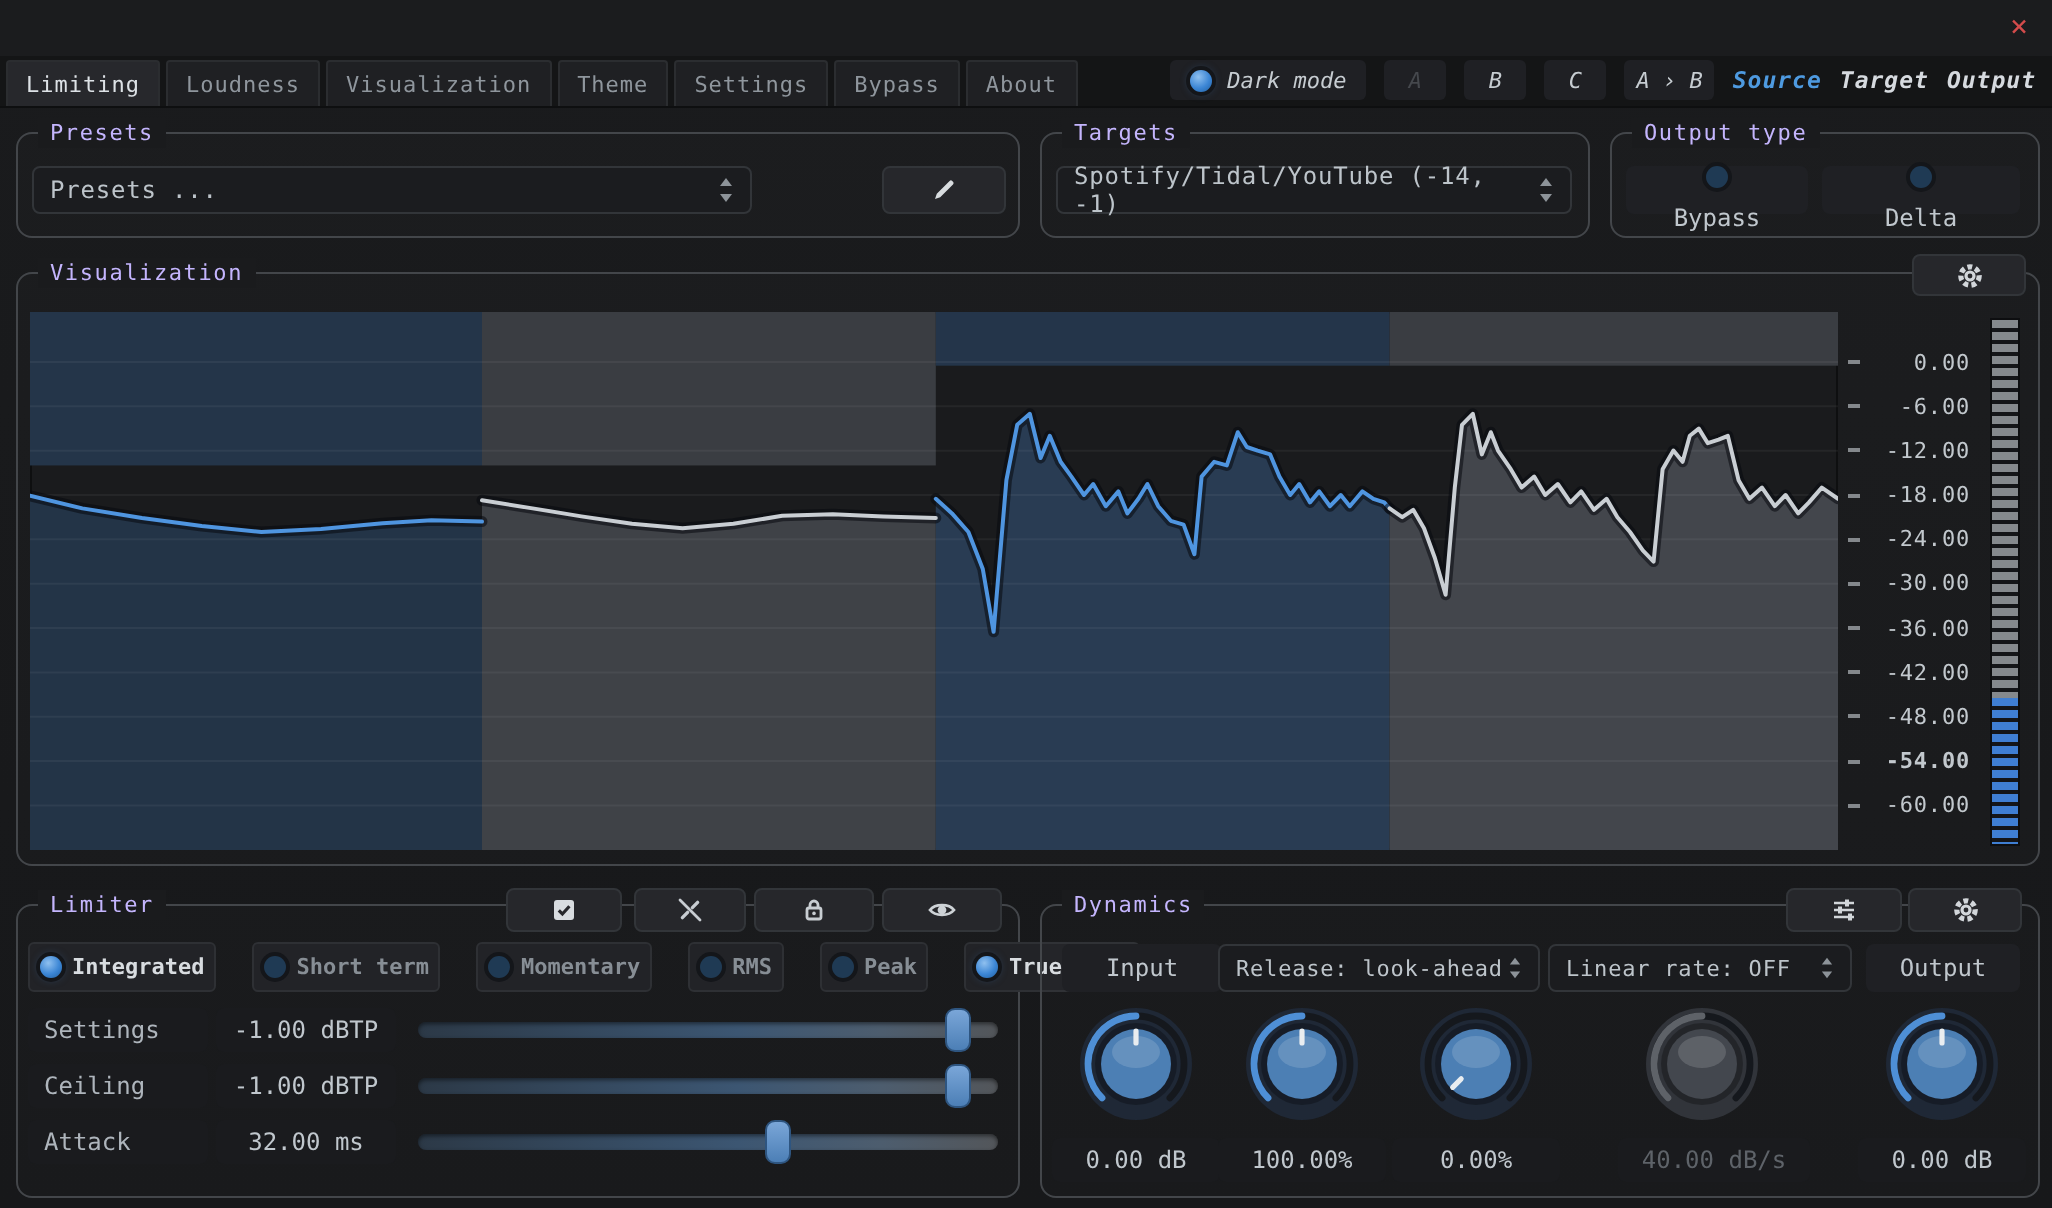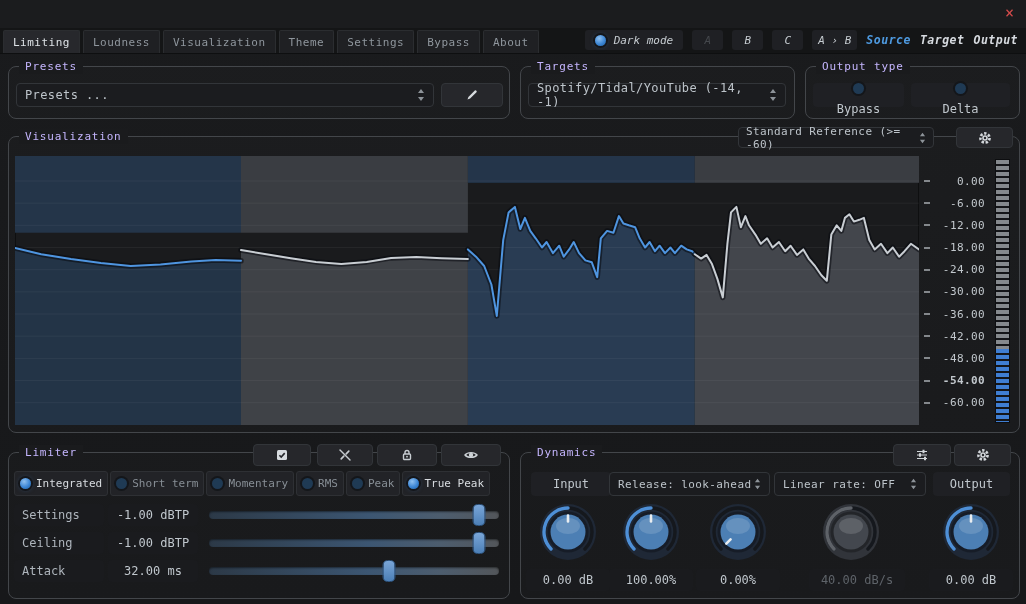--- a/index.html
+++ b/index.html
@@ -52,21 +52,21 @@
   .btn{position:absolute;background:#26272b;border:1px solid #323539;border-radius:4px;
        display:flex;align-items:center;justify-content:center;cursor:pointer;box-sizing:border-box;}
   .vbox{position:absolute;background:#1a1b1e;border-radius:4px;display:flex;align-items:center;
         justify-content:center;color:#c0c7cd;font-size:12px;box-sizing:border-box;}
   .vbox.lbl{justify-content:flex-start;padding-left:8px;color:#aeb5bc;}
   .vbox.dim{color:#5e6369;}
   .toggle{position:absolute;background:#1f2024;border-radius:4px;display:flex;align-items:center;
           gap:8px;padding:0 10px;font-size:12px;color:#c0c7cd;cursor:pointer;box-sizing:border-box;flex-direction:column;}
 
   
-  .modes{position:absolute;left:5px;top:18px;height:25px;display:flex;gap:2px;}
+  .modes{position:absolute;left:5px;top:18px;height:25px;display:flex;gap:18px;font-weight:bold;}
   .seg{display:flex;align-items:center;gap:5px;background:#222327;border:1px solid #2e3034;
        padding:0 5px;font-size:11px;color:#878e95;border-radius:3px;cursor:pointer;flex:none;}
   .seg.on{color:#d8dce0;}
   .slider{position:absolute;height:22px;cursor:pointer;}
   .track{position:absolute;top:7px;left:0;right:0;height:8px;border-radius:4px;
          background:linear-gradient(90deg,#2c3947 0%,#3c5672 55%,#4d5d6e 80%,#53565a 100%);
          box-shadow:inset 0 1px 2px rgba(0,0,0,.5);}
   .thumb{position:absolute;top:0;width:13px;height:22px;border-radius:5px;
          background:linear-gradient(180deg,#7aa6d8,#4c7fb6);border:1px solid #2e5580;
          transform:translateX(-50%);box-sizing:border-box;}
@@ -116,21 +116,21 @@
       <div class="cmp">C</div>
       <div class="cmp">A › B</div>
       <div class="sig on">Source</div>
       <div class="sig">Target</div>
       <div class="sig">Output</div>
     </div>
   </div>
 
   <div class="panel" style="left:8px;top:66px;width:500px;height:51px;">
     <span class="panel-label">Presets</span>
-    <div class="select" style="left:7px;top:16px;width:418px;height:24px;">
+    <div class="select" style="left:7px;top:16px;width:360px;height:24px;">
       <span>Presets ...</span>
       <svg class="arrows icon" width="8" height="14" viewBox="0 0 8 14">
           <path d="M4 1 L7 5 L1 5 Z M1 9 L7 9 L4 13 Z" fill="#8d9399"></path>
         </svg>
     </div>
     <div class="btn" style="left:432px;top:16px;width:62px;height:24px;">
       <svg class="icon" width="16" height="16" viewBox="0 0 16 16">
           <path d="M3.5 12.5 L4.4 9.9 L10.8 3.5 a0.9 0.9 0 0 1 1.3 0 l0.4 0.4 a0.9 0.9 0 0 1 0 1.3 L6.1 11.6 Z" fill="#d8dcdf"></path>
         </svg>
     </div>
@@ -153,26 +153,20 @@
       <span>Bypass</span>
     </div>
     <div class="toggle" style="left:105px;top:16px;width:99px;height:24px;">
       <span class="radio off"></span>
       <span>Delta</span>
     </div>
   </div>
 
   <div class="panel" style="left:8px;top:136px;width:1010px;height:295px;">
     <span class="panel-label">Visualization</span>
-    <div class="select" style="left:729px;top:-10px;width:196px;height:21px;font-size:11px;padding:0 7px;">
-      <span>Standard Reference (&gt;= -60)</span>
-      <svg class="arrows icon" width="7" height="12" viewBox="0 0 8 14">
-          <path d="M4 1 L7 5 L1 5 Z M1 9 L7 9 L4 13 Z" fill="#8d9399"></path>
-        </svg>
-    </div>
     <div class="btn" style="left:947px;top:-10px;width:57px;height:21px;">
       <svg class="icon" width="16" height="16" viewBox="0 0 16 16">
           <circle cx="8" cy="8" r="4.6" fill="none" stroke="#d2d6da" stroke-width="2.6" stroke-dasharray="2.4 1.65"></circle>
           <circle cx="8" cy="8" r="2" fill="none" stroke="#d2d6da" stroke-width="1.6"></circle>
         </svg>
     </div>
 
     <div class="chart">
       <svg id="chart-svg" width="904" height="269" viewBox="0 0 904 269">
           <rect x="0" y="0" width="226" height="76.72999999999999" fill="#243549"></rect>

